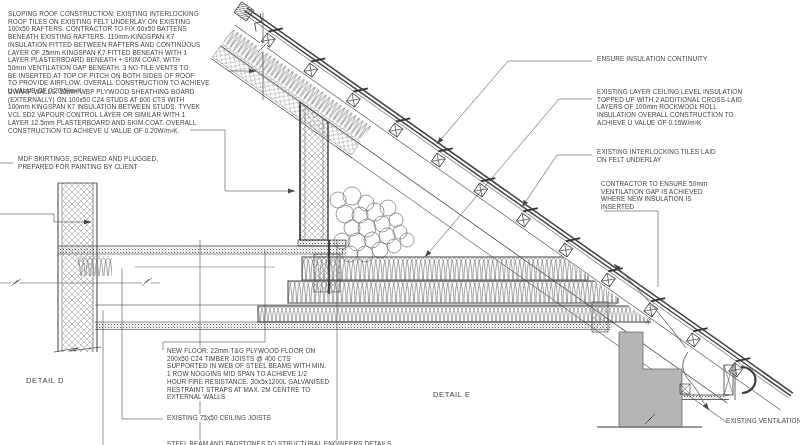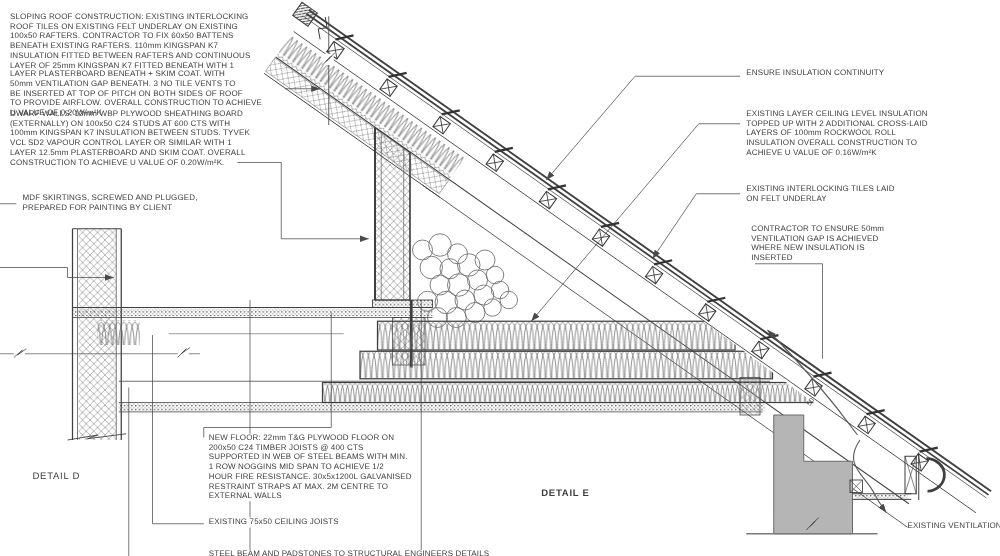--- a/index.html
+++ b/index.html
@@ -300,15 +300,15 @@
 ACHIEVE U VALUE OF 0.16W/m²K</div>
 <div class="note" style="left:597px;top:148px;">EXISTING INTERLOCKING TILES LAID
 ON FELT UNDERLAY</div>
 <div class="note" style="left:601px;top:180px;">CONTRACTOR TO ENSURE 50mm
 VENTILATION GAP IS ACHIEVED
 WHERE NEW INSULATION IS
 INSERTED</div>
 <div class="note" style="left:726px;top:417px;">EXISTING VENTILATION</div>
 
 <div class="detail-label" style="left:26px;top:376px;">DETAIL D</div>
-<div class="detail-label" style="left:433px;top:390px;font-weight:bold;">DETAIL E</div>
+<div class="detail-label" style="left:433px;top:390px;">DETAIL E</div>
 
 </div>
 
 </body></html>

